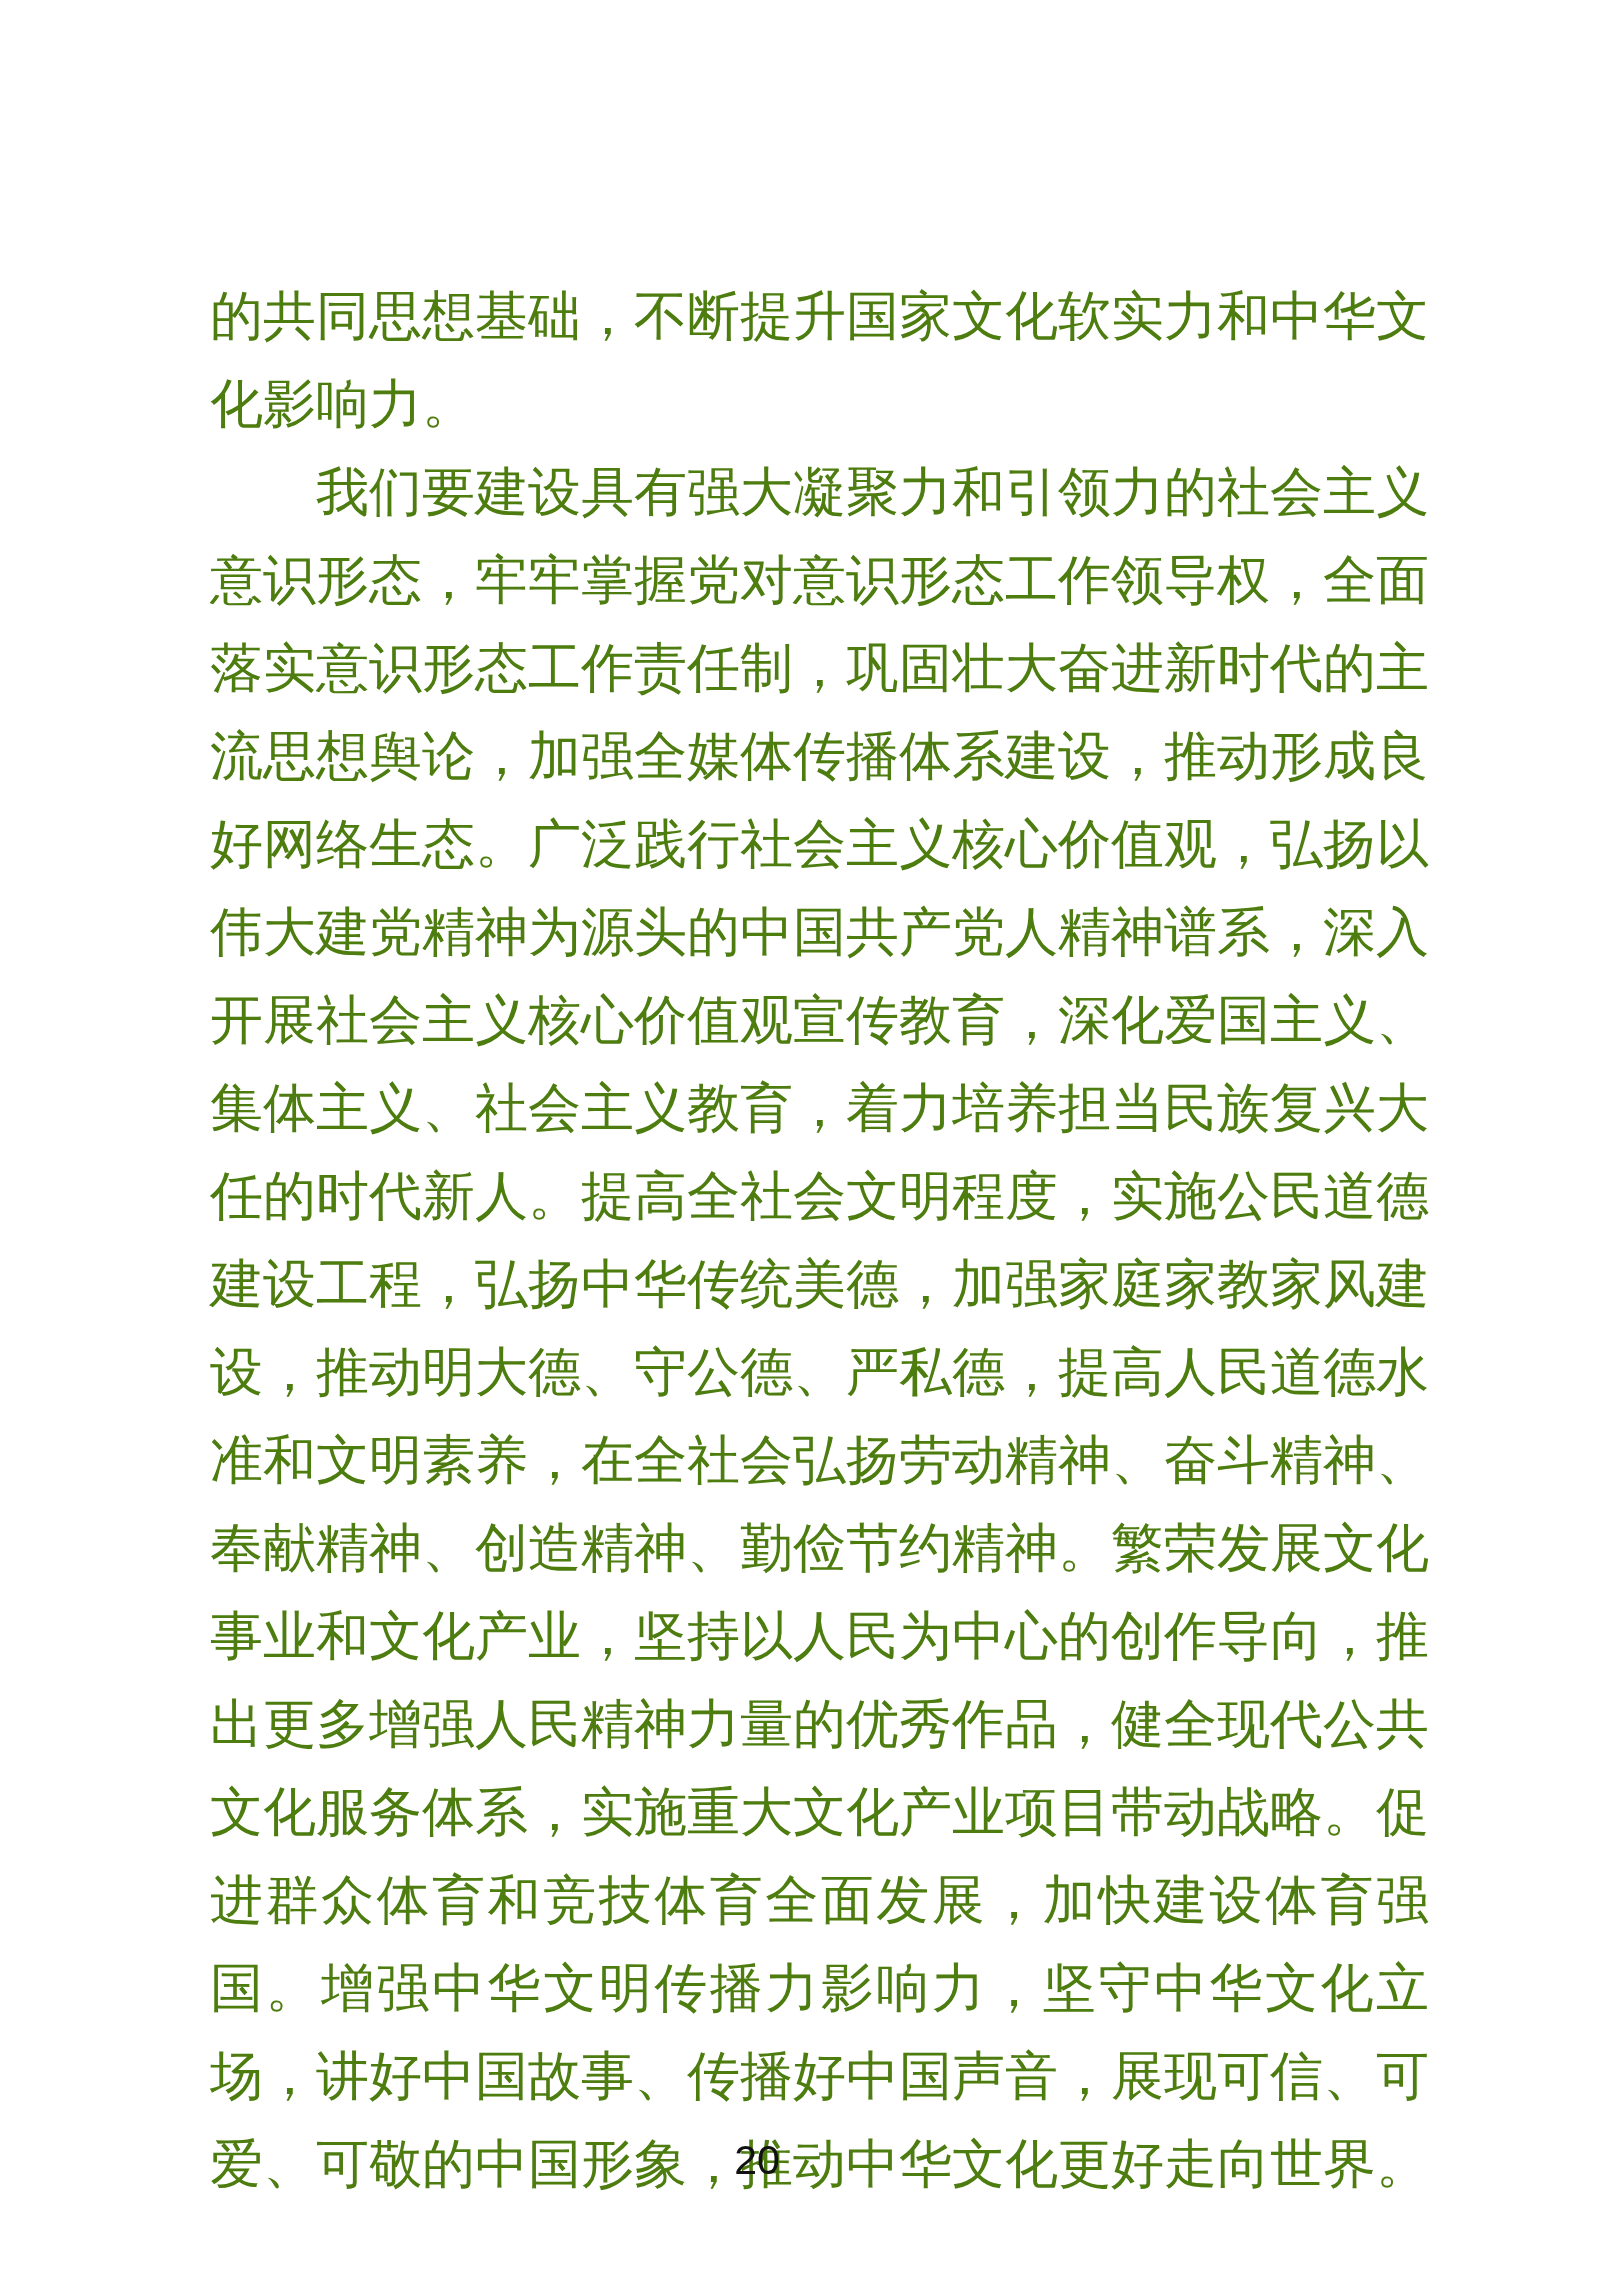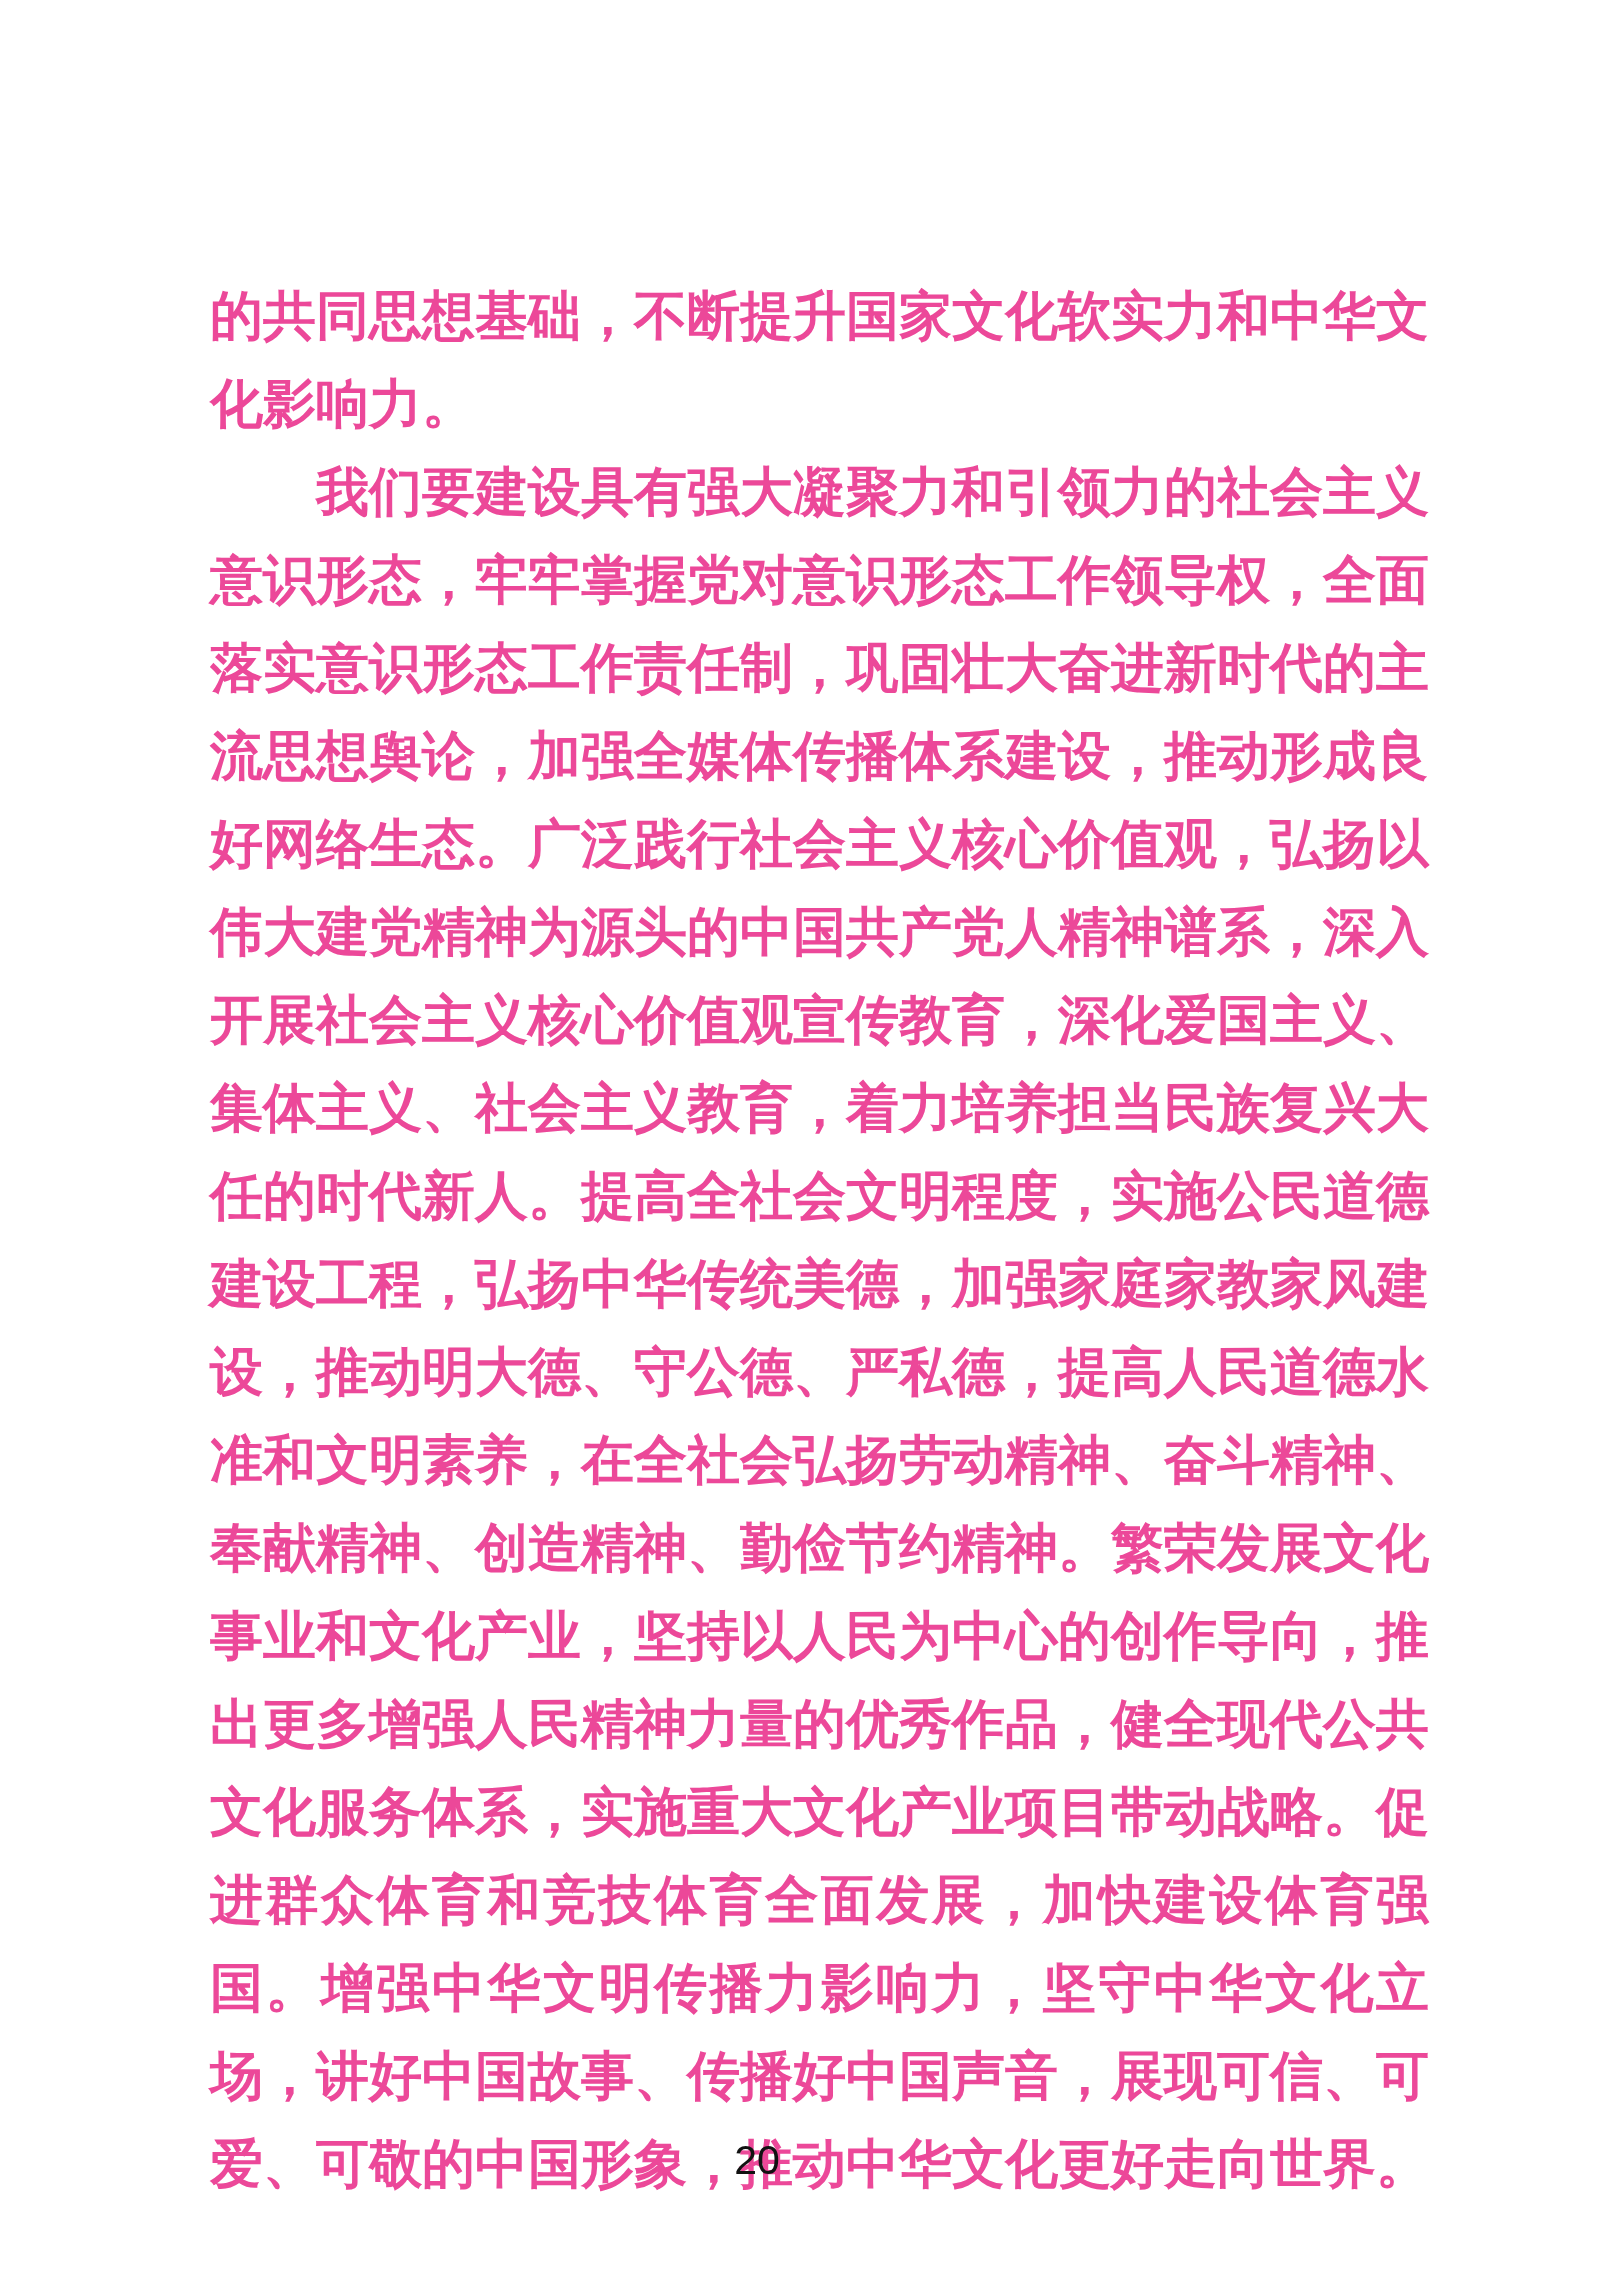--- a/index.html
+++ b/index.html
@@ -15,24 +15,23 @@
     overflow: hidden;
     font-family: "Liberation Serif", "DejaVu Serif", serif;
   }
   .text-block {
     position: absolute;
     left: 210px;
     top: 272px;
     width: 1219px;
     font-size: 53px;
     line-height: 88px;
-    color: #ec4899;
+    color: #4d7c0f;
     text-align: justify;
     text-justify: inter-character;
-    font-weight: bold;
   }
   .para {
     margin: 0;
     padding: 0;
   }
   .para.indented {
     text-indent: 106px; 
   }
   .page-number {
     position: absolute;

